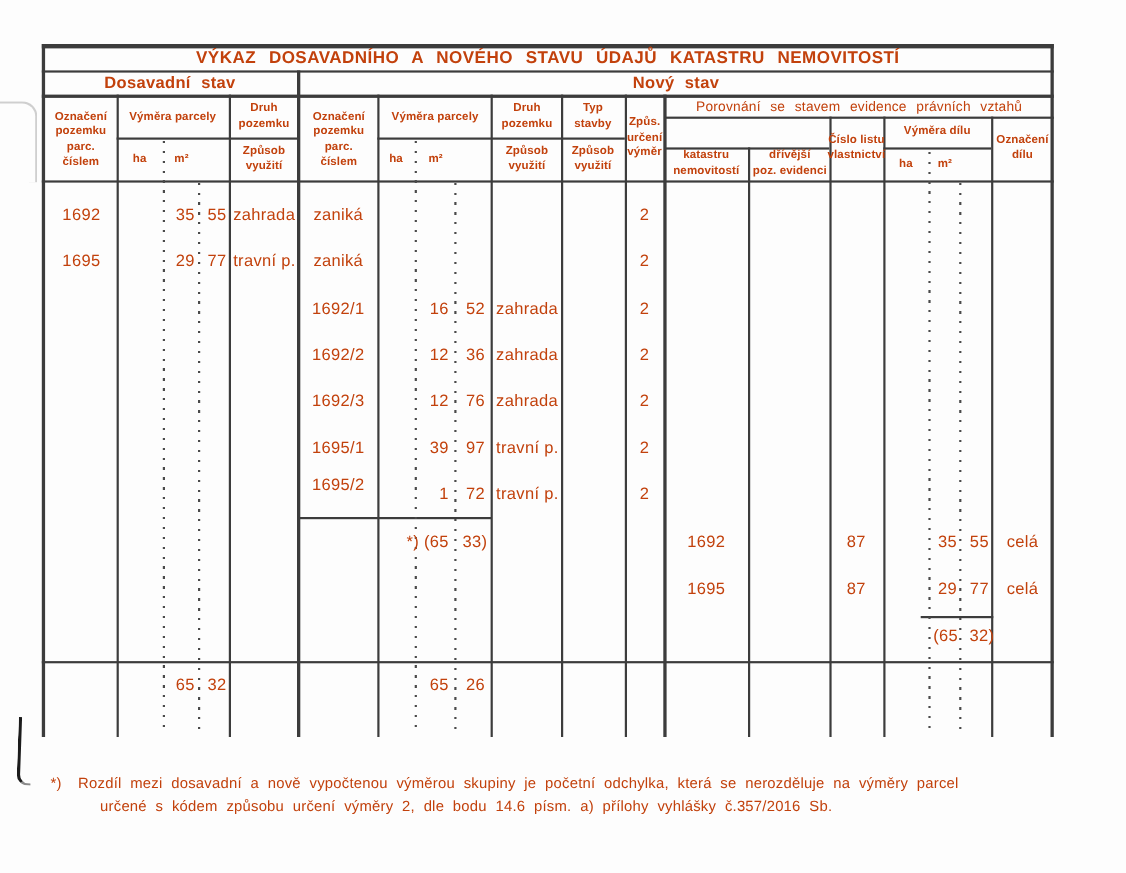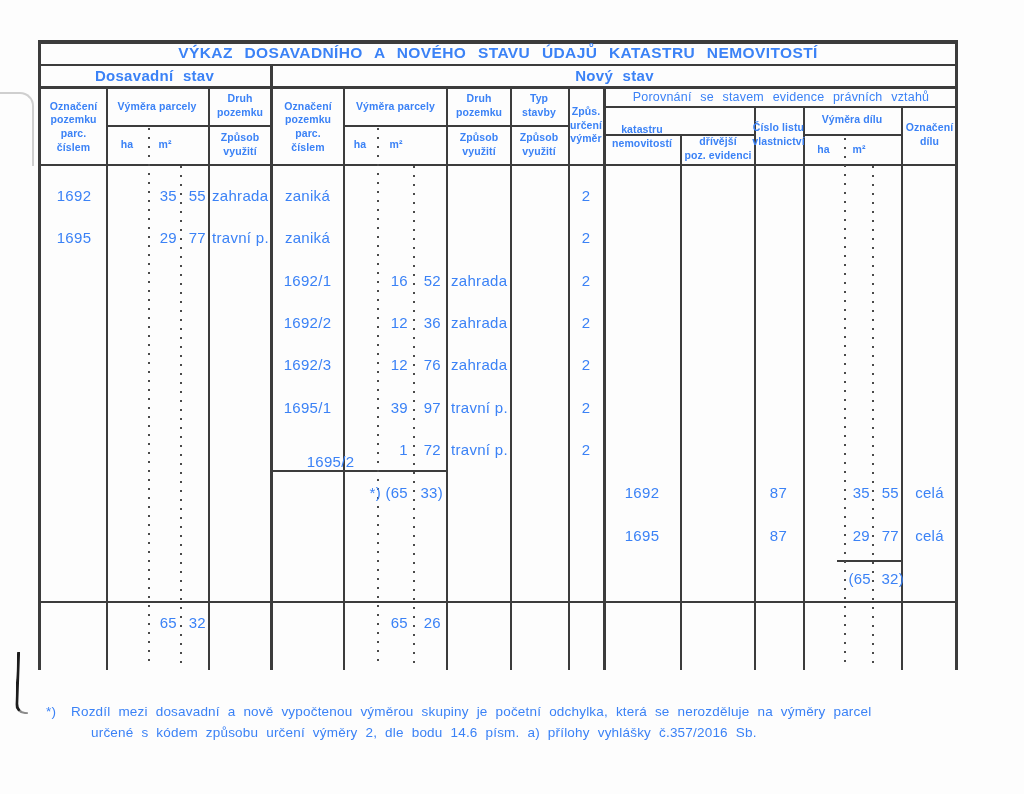--- a/index.html
+++ b/index.html
@@ -1,18 +1,18 @@
 <!DOCTYPE html>
 <html><head>
 <meta charset="utf-8">
 <style>
   html,body{margin:0;padding:0;background:#ffffff;}
   .doc{
     position:relative;width:1024px;height:794px;background:#fdfdfd;overflow:hidden;
-    font-family:"Liberation Sans", sans-serif;color:#3b82f6;
+    font-family:"Liberation Sans", sans-serif;color:#c2410c;
   }
   .hl{position:absolute;background:#3c3c3c;}
   .vl{position:absolute;background:#3c3c3c;}
   .dl{position:absolute;width:2px;background-image:repeating-linear-gradient(to bottom,#4a4a4a 0px,#4a4a4a 2px,transparent 2px,transparent 9px);}
   .cell{position:absolute;display:flex;align-items:center;white-space:pre-line;}
   .c{justify-content:center;text-align:center;}
   .r{justify-content:flex-end;text-align:right;}
   .l{justify-content:flex-start;text-align:left;}
   .hd{font-size:10.5px;font-weight:bold;line-height:1.3;letter-spacing:0.1px;}
   .dt{font-size:15px;letter-spacing:0.3px;}
@@ -101,21 +101,21 @@
   <div class="cell c hd" style="left:448px;top:127px;width:62px;height:36px;">Způsob
 využití</div>
   <div class="cell c hd" style="left:510px;top:88px;width:58px;height:36px;">Typ
 stavby</div>
   <div class="cell c hd" style="left:510px;top:127px;width:58px;height:36px;">Způsob
 využití</div>
   <div class="cell c hd" style="left:568px;top:88px;width:36px;height:75px;">Způs.
 určení
 výměr</div>
   <div class="cell c cmp" style="left:604px;top:88px;width:354px;height:18px;">Porovnání se stavem evidence právních vztahů</div>
-  <div class="cell c hd" style="left:604px;top:122px;width:76px;height:30px;">katastru
+  <div class="cell c hd" style="left:604px;top:134px;width:76px;height:30px;">katastru
 nemovitostí</div>
   <div class="cell c hd" style="left:682px;top:134px;width:72px;height:30px;">dřívější
 poz. evidenci</div>
   <div class="cell c hd" style="left:754px;top:106px;width:49px;height:58px;">Číslo listu
 vlastnictví</div>
   <div class="cell c hd" style="left:803px;top:106px;width:98px;height:28px;">Výměra dílu</div>
   <div class="cell c hd" style="left:803px;top:136px;width:41px;height:27px;">ha</div>
   <div class="cell c hd" style="left:846px;top:136px;width:26px;height:27px;">m²</div>
   <div class="cell c hd" style="left:901px;top:106px;width:57px;height:58px;">Označení
 dílu</div>
@@ -151,21 +151,21 @@
   <div class="cell r dt" style="left:412px;top:353px;width:29px;height:22px;">76</div>
   <div class="cell l dt" style="left:451px;top:353px;width:58px;height:22px;">zahrada</div>
   <div class="cell c dt" style="left:568px;top:353px;width:36px;height:22px;">2</div>
 
   <div class="cell c dt" style="left:274px;top:396px;width:67px;height:22px;">1695/1</div>
   <div class="cell r dt" style="left:338px;top:396px;width:70px;height:22px;">39</div>
   <div class="cell r dt" style="left:412px;top:396px;width:29px;height:22px;">97</div>
   <div class="cell l dt" style="left:451px;top:396px;width:58px;height:22px;">travní p.</div>
   <div class="cell c dt" style="left:568px;top:396px;width:36px;height:22px;">2</div>
 
-  <div class="cell c dt" style="left:274px;top:450px;width:67px;height:22px;padding-left:23px;">1695/2</div>
+  <div class="cell c dt" style="left:274px;top:429px;width:67px;height:22px;">1695/2</div>
   <div class="cell r dt" style="left:338px;top:438px;width:70px;height:22px;">1</div>
   <div class="cell r dt" style="left:412px;top:438px;width:29px;height:22px;">72</div>
   <div class="cell l dt" style="left:451px;top:438px;width:58px;height:22px;">travní p.</div>
   <div class="cell c dt" style="left:568px;top:438px;width:36px;height:22px;">2</div>
 
   <div class="cell r dt" style="left:330px;top:481px;width:78px;height:22px;">*) (65</div>
   <div class="cell r dt" style="left:412px;top:481px;width:31px;height:22px;">33)</div>
   <div class="cell c dt" style="left:604px;top:481px;width:76px;height:22px;">1692</div>
   <div class="cell c dt" style="left:754px;top:481px;width:49px;height:22px;">87</div>
   <div class="cell r dt" style="left:800px;top:481px;width:70px;height:22px;">35</div>

